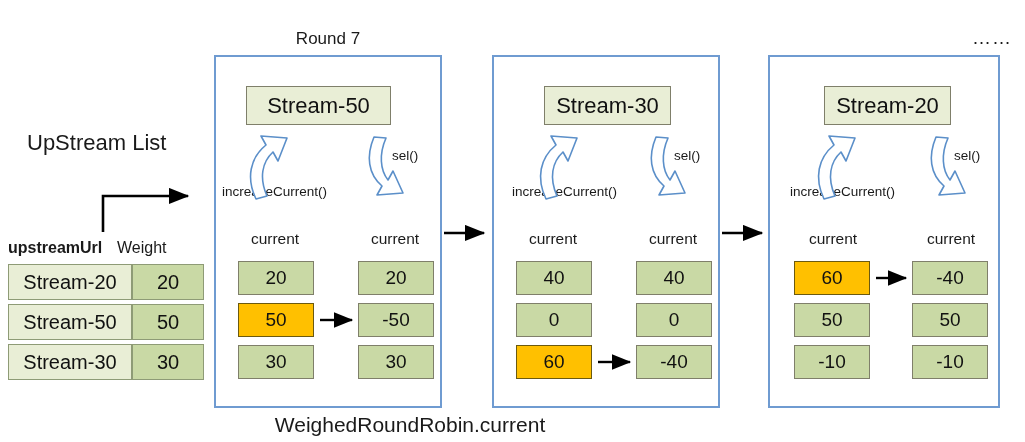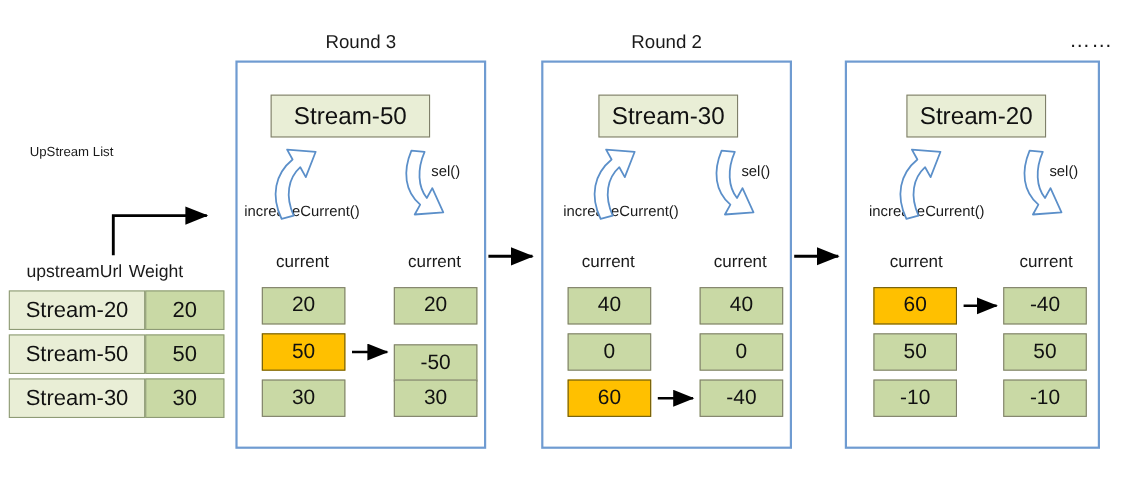--- a/index.html
+++ b/index.html
@@ -26,21 +26,21 @@
     position: absolute;
     white-space: nowrap;
     line-height: 1;
   }
   .round-title {
     font-size: 17px;
     color: #1a1a1a;
     text-align: center;
   }
   .upstream-title {
-    font-size: 12px;
+    font-size: 22px;
   }
   .col-head {
     font-size: 15.5px;
     text-align: center;
   }
   .tbl-head {
     font-size: 16px;
   }
   .arrow-label {
     font-size: 13.5px;
@@ -116,38 +116,37 @@
     pointer-events: none;
   }
 </style>
 </head>
 <body>
 
 <div class="canvas">
 
   <div class="lbl upstream-title" style="left:27px; top:132px;">UpStream List</div>
 
-  <div class="lbl tbl-head" style="left:24px; top:240px;">upstreamUrl</div>
+  <div class="lbl tbl-head" style="left:8px; top:240px;font-weight:bold;">upstreamUrl</div>
   <div class="lbl tbl-head" style="left:117px; top:240px;">Weight</div>
 
   <div class="tcell url" style="left:8px;  top:264px; width:124px; height:36px;">Stream-20</div>
   <div class="tcell wt" style="left:132px;top:264px; width:72px;  height:36px;">20</div>
 
   <div class="tcell url" style="left:8px;  top:304px; width:124px; height:36px;">Stream-50</div>
   <div class="tcell wt" style="left:132px;top:304px; width:72px;  height:36px;">50</div>
 
   <div class="tcell url" style="left:8px;  top:344px; width:124px; height:36px;">Stream-30</div>
   <div class="tcell wt" style="left:132px;top:344px; width:72px;  height:36px;">30</div>
 
   <div class="panel" style="left:214px; top:55px; width:228px; height:353px;"></div>
   <div class="panel" style="left:492px; top:55px; width:228px; height:353px;"></div>
   <div class="panel" style="left:768px; top:55px; width:232px; height:353px;"></div>
 
-  <div class="lbl round-title" style="left:214px; top:30px; width:228px;">Round 3</div>
-  <div class="lbl round-title" style="left:492px; top:30px; width:228px;">Round 2</div>
+  <div class="lbl round-title" style="left:214px; top:30px; width:228px;">Round 7</div>
 
   <div class="lbl dots" style="left:972px; top:28px;">……</div>
 
   <div class="stream-box" style="left:246px; top:86px; width:145px; height:39px;">Stream-50</div>
   <div class="stream-box" style="left:544px; top:86px; width:127px; height:39px;">Stream-30</div>
   <div class="stream-box" style="left:824px; top:86px; width:127px; height:39px;">Stream-20</div>
 
   <div class="lbl arrow-label" style="left:222px; top:185px;">increaseCurrent()</div>
   <div class="lbl arrow-label" style="left:392px; top:149px;">sel()</div>
 
@@ -164,39 +163,40 @@
   <div class="lbl col-head" style="left:630px; top:231px; width:86px;">current</div>
 
   <div class="lbl col-head" style="left:790px; top:231px; width:86px;">current</div>
   <div class="lbl col-head" style="left:908px; top:231px; width:86px;">current</div>
 
   <div class="cell" style="left:238px; top:261px; width:76px; height:34px;">20</div>
   <div class="cell hl" style="left:238px; top:303px; width:76px; height:34px;">50</div>
   <div class="cell" style="left:238px; top:345px; width:76px; height:34px;">30</div>
 
   <div class="cell" style="left:358px; top:261px; width:76px; height:34px;">20</div>
-  <div class="cell" style="left:358px; top:303px; width:76px; height:34px;margin-top:10px;">-50</div>
+  <div class="cell" style="left:358px; top:303px; width:76px; height:34px;">-50</div>
   <div class="cell" style="left:358px; top:345px; width:76px; height:34px;">30</div>
 
   <div class="cell" style="left:516px; top:261px; width:76px; height:34px;">40</div>
   <div class="cell" style="left:516px; top:303px; width:76px; height:34px;">0</div>
   <div class="cell hl" style="left:516px; top:345px; width:76px; height:34px;">60</div>
 
   <div class="cell" style="left:636px; top:261px; width:76px; height:34px;">40</div>
   <div class="cell" style="left:636px; top:303px; width:76px; height:34px;">0</div>
   <div class="cell" style="left:636px; top:345px; width:76px; height:34px;">-40</div>
 
   <div class="cell hl" style="left:794px; top:261px; width:76px; height:34px;">60</div>
   <div class="cell" style="left:794px; top:303px; width:76px; height:34px;">50</div>
   <div class="cell" style="left:794px; top:345px; width:76px; height:34px;">-10</div>
 
   <div class="cell" style="left:912px; top:261px; width:76px; height:34px;">-40</div>
   <div class="cell" style="left:912px; top:303px; width:76px; height:34px;">50</div>
   <div class="cell" style="left:912px; top:345px; width:76px; height:34px;">-10</div>
 
+  <div class="lbl caption" style="left:210px; top:414px; width:400px;">WeighedRoundRobin.current</div>
 
   <svg class="overlay" viewBox="0 0 1025 442">
     <defs>
       <marker id="blkarrow" markerWidth="9" markerHeight="9" refX="7.5" refY="3.2" orient="auto" markerUnits="strokeWidth">
         <path d="M0,0 L8,3.2 L0,6.4 z" fill="#000"></path>
       </marker>
     </defs>
 
     <g>
       <path d="M103,232 L103,196 L188,196" stroke="#000" stroke-width="2.6" fill="none" marker-end="url(#blkarrow)"></path>

